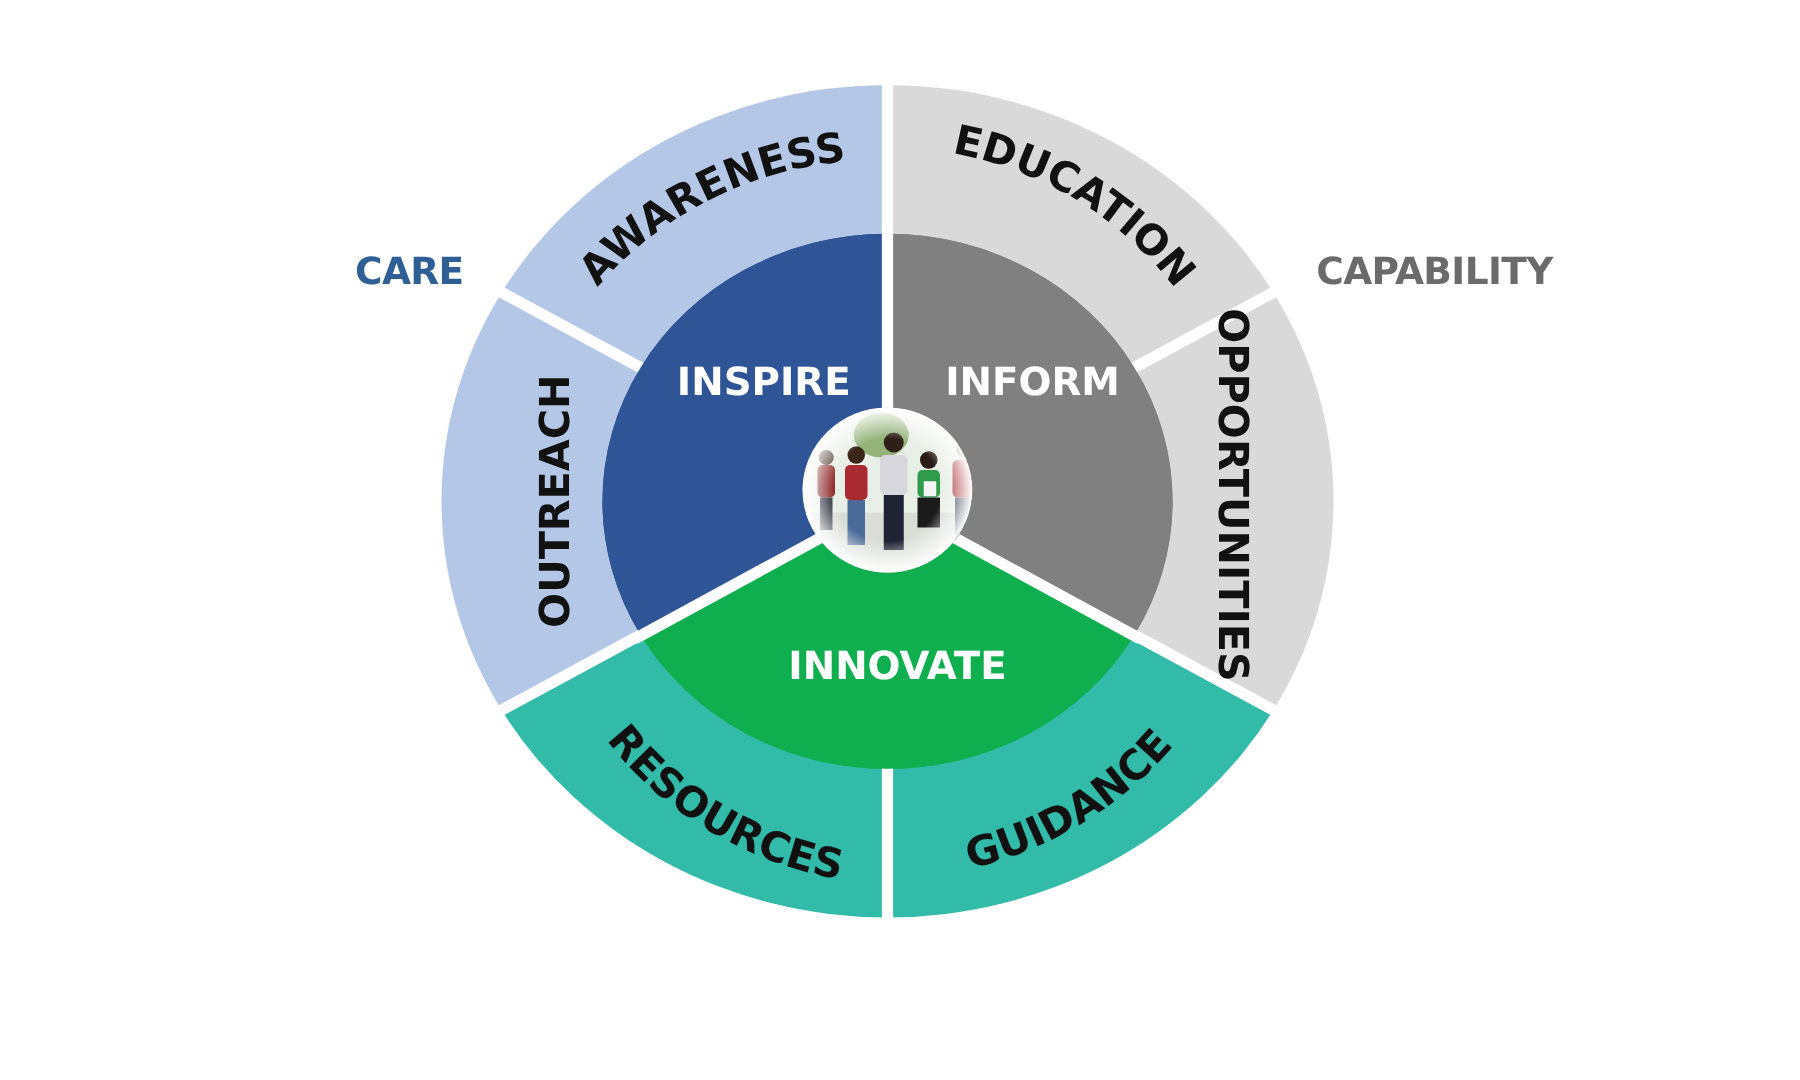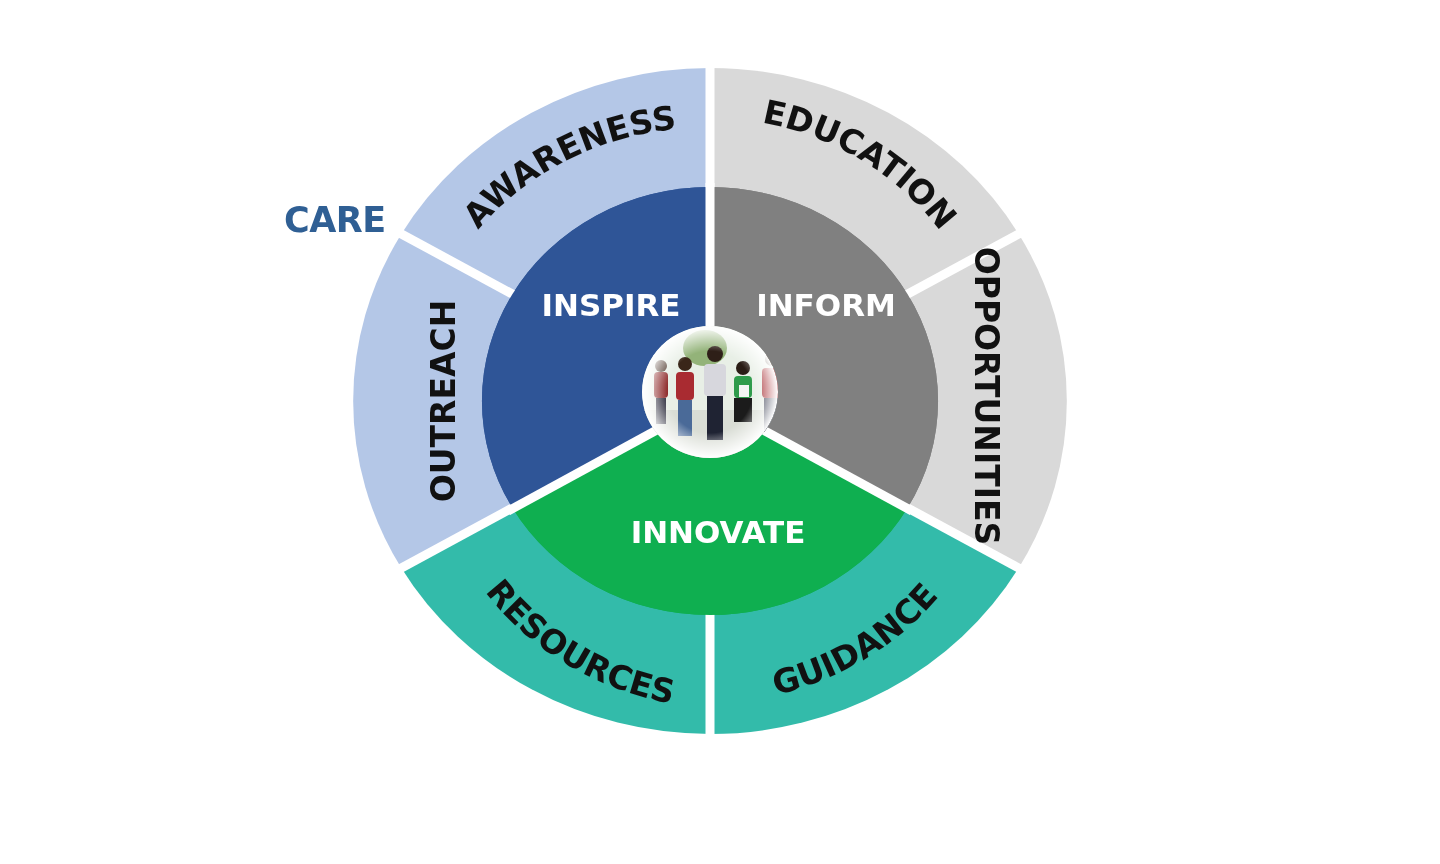--- a/index.html
+++ b/index.html
@@ -1,18 +1,18 @@
 <!DOCTYPE html>
 <html><head>
 <meta charset="utf-8">
 <style>
   html,body{margin:0;padding:0;background:#ffffff;}
   body{width:1440px;height:864px;position:relative;overflow:hidden;font-family:"Liberation Sans","DejaVu Sans",sans-serif;}
   #diagram{position:absolute;left:0;top:0;width:1440px;height:864px;}
-  .outer-label{position:absolute;font-family:"DejaVu Sans","Liberation Sans",sans-serif;font-weight:bold;font-size:35px;letter-spacing:-0.5px;}
+  .outer-label{position:absolute;font-family:"DejaVu Sans","Liberation Sans",sans-serif;font-weight:bold;font-size:30px;letter-spacing:-0.5px;}
   svg text{font-family:"DejaVu Sans","Liberation Sans",sans-serif;font-weight:bold;}
 </style>
 </head>
 <body>
 
 <div id="diagram">
   <svg width="1440" height="864" viewBox="0 0 1440 864" xmlns="http://www.w3.org/2000/svg">
     <defs>
       <radialGradient id="photoFade" cx="50%" cy="50%" r="50%">
         <stop offset="0%" stop-color="#ffffff" stop-opacity="0"></stop>
@@ -109,13 +109,14 @@
       </text>
       <text>
         <textPath href="#arcGuidance" startOffset="50%" text-anchor="middle">GUIDANCE</textPath>
       </text>
       <text x="0" y="0" transform="translate(455,401) rotate(-90)" text-anchor="middle">OUTREACH</text>
       <text x="0" y="0" transform="translate(975,396) rotate(90)" text-anchor="middle">OPPORTUNITIES</text>
     </g>
   </svg>
 
   <div class="outer-label" style="left:284px;top:200px;color:#2F5F94;">CARE</div>
+  <div class="outer-label" style="left:1053px;top:200px;color:#6B6B6B;">CAPABILITY</div>
 </div>
 
 </body></html>

